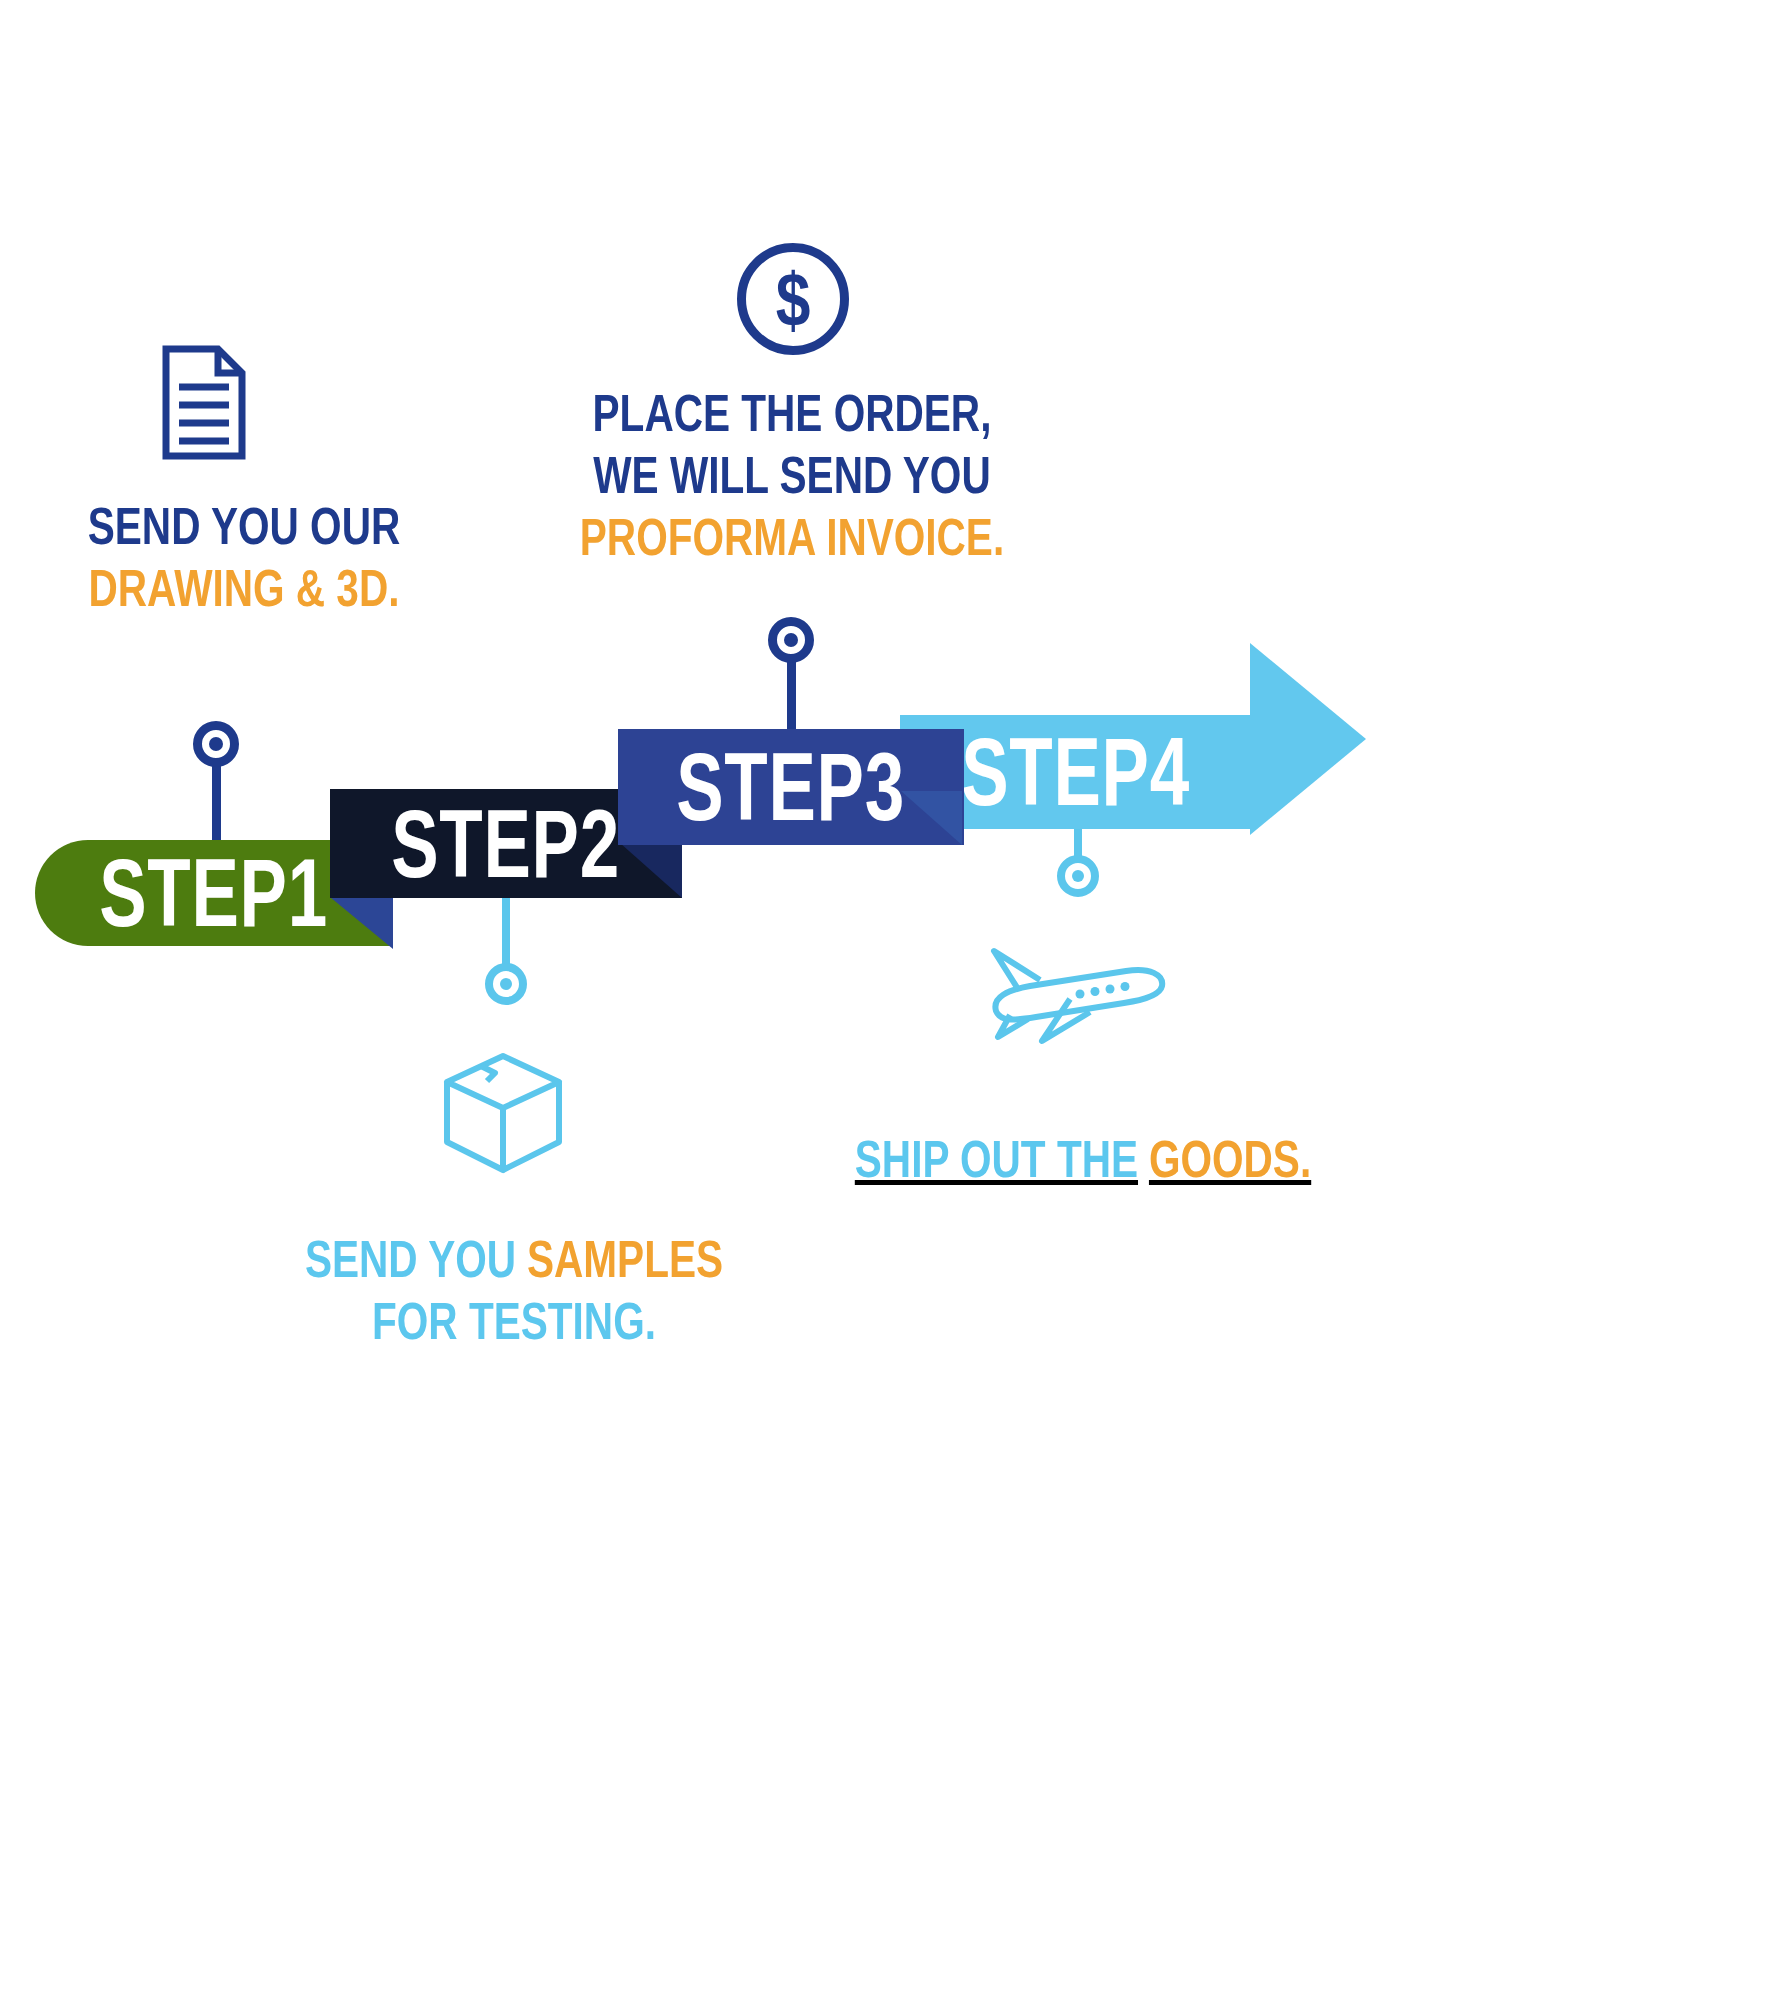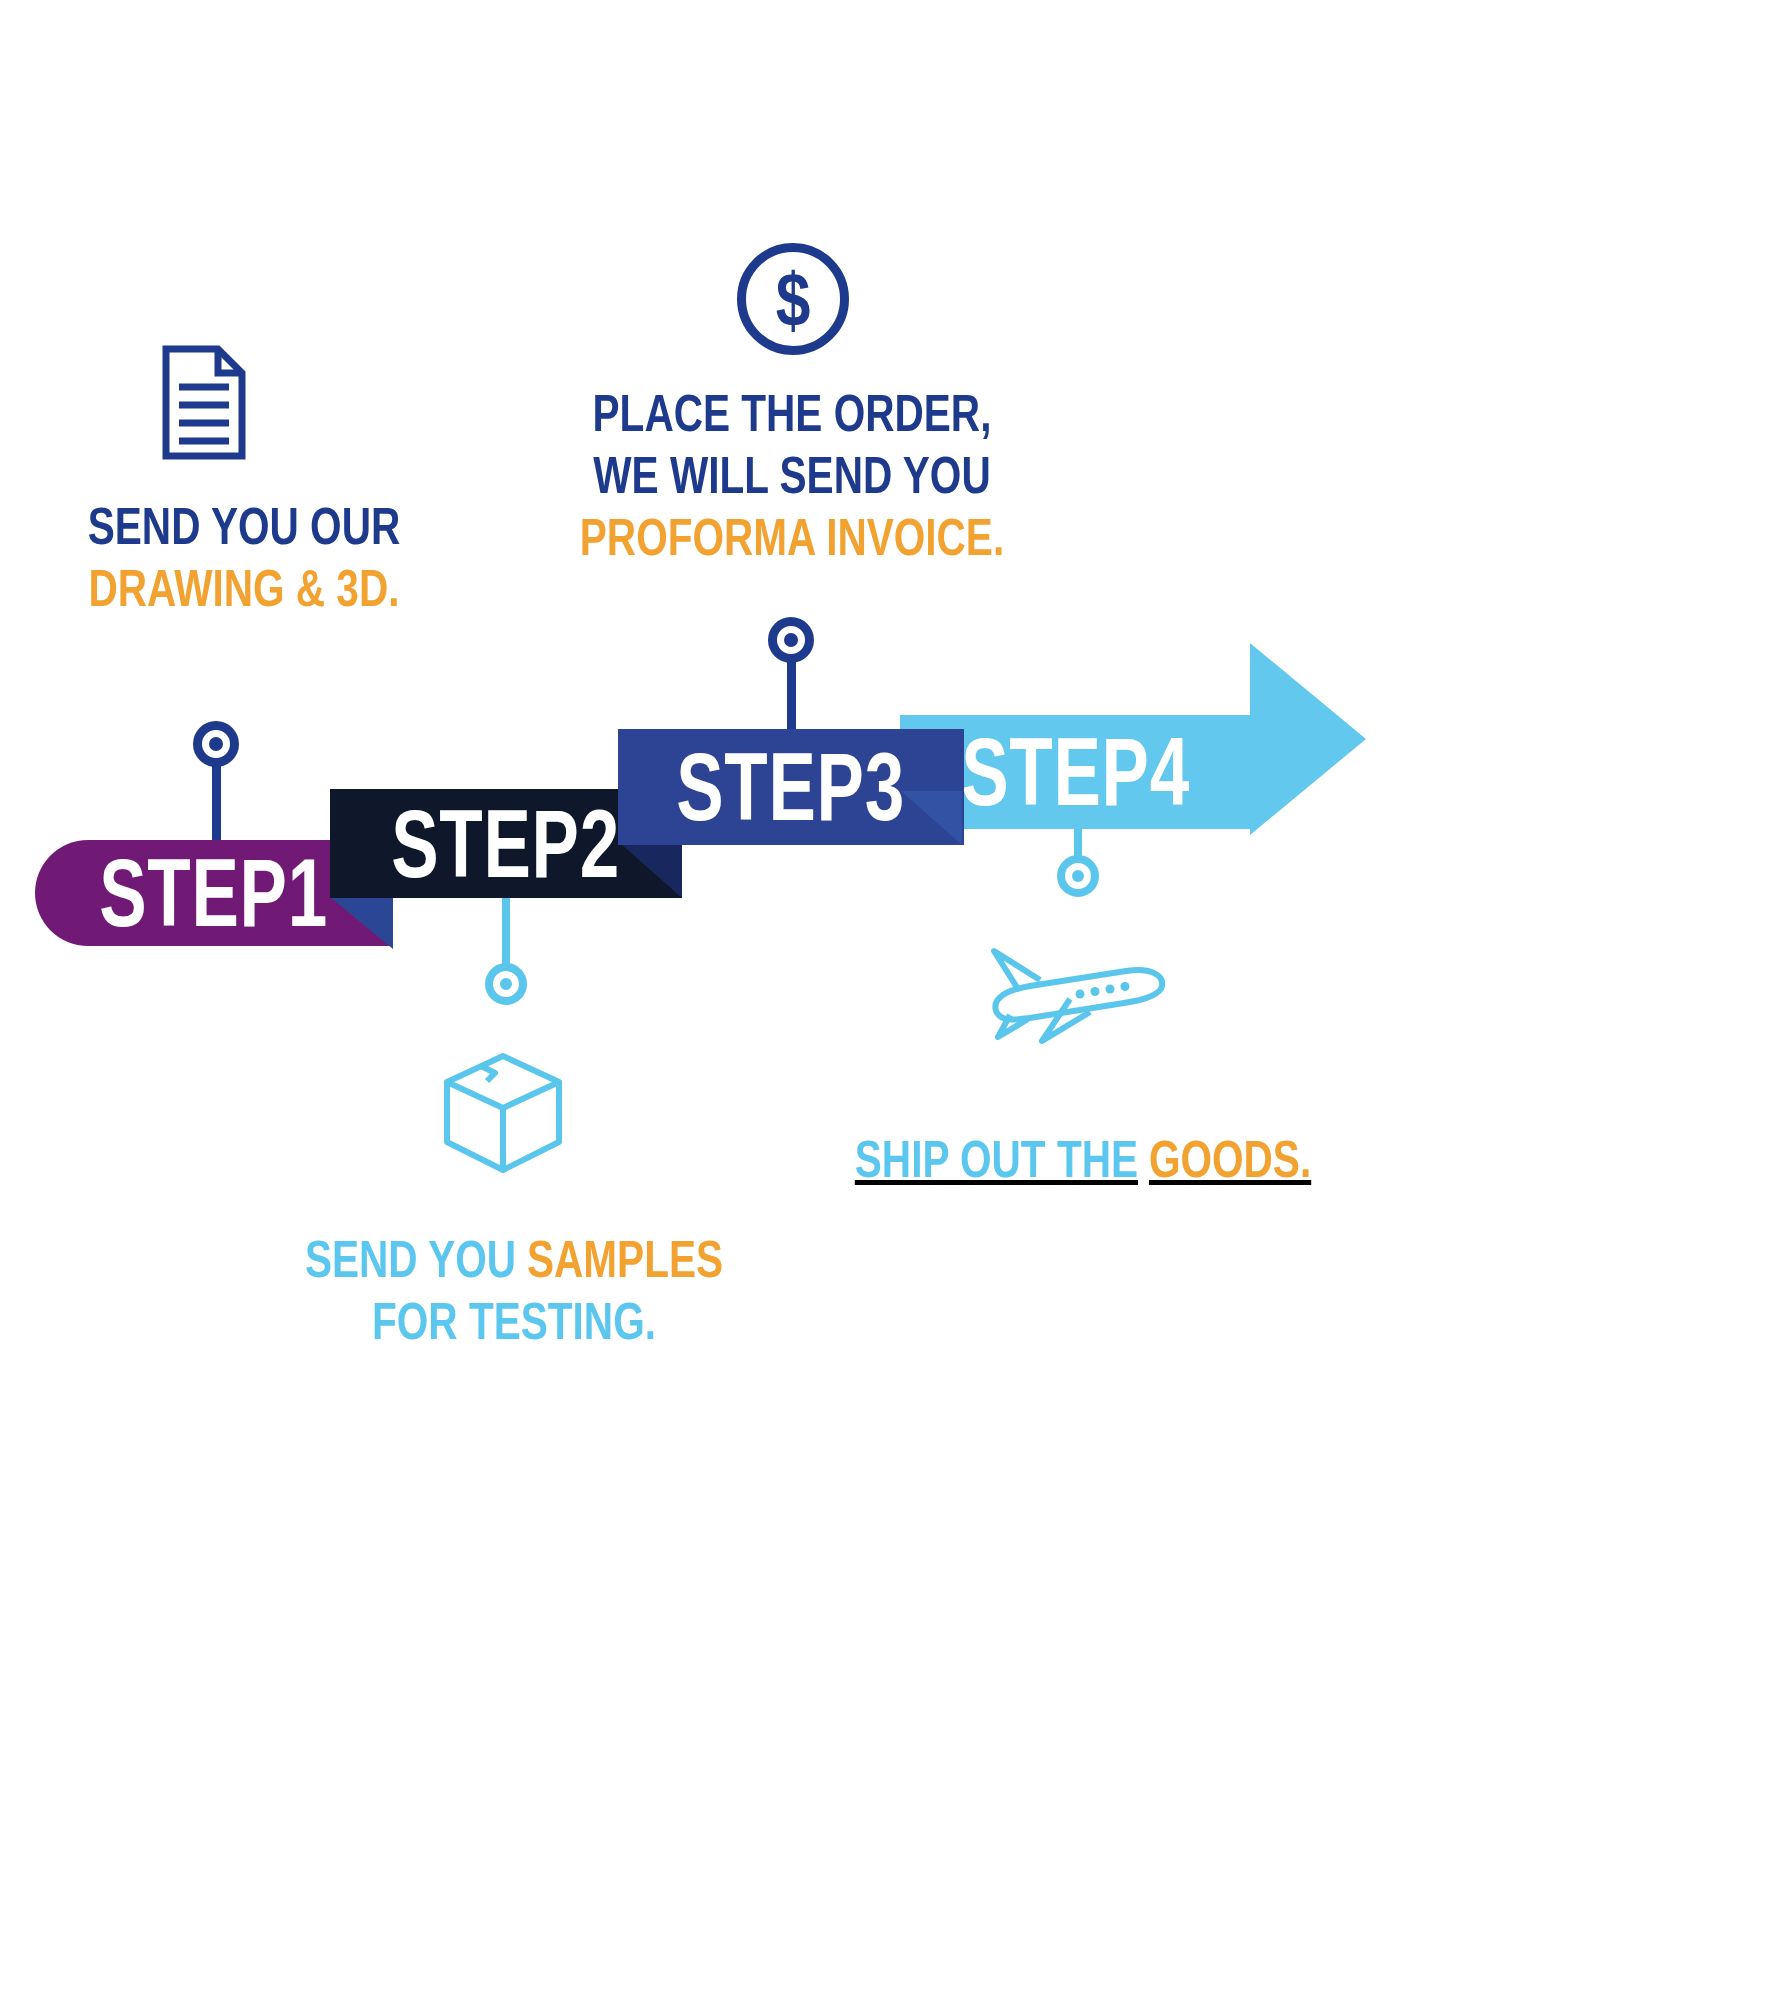--- a/index.html
+++ b/index.html
@@ -47,21 +47,21 @@
   .box-icon{left:437px;top:1042px;width:132px;height:136px;}
   .plane-icon{left:978px;top:933px;width:195px;height:118px;}
 
   
   .banner{position:absolute;display:flex;align-items:center;justify-content:center;}
   .step-label{
     color:#ffffff;font-weight:700;font-size:96px;
     display:inline-block;transform:scaleX(0.74);
     white-space:nowrap;letter-spacing:1px;
   }
-  .step1{left:35px;top:840px;width:358px;height:106px;background:#701a75;
+  .step1{left:35px;top:840px;width:358px;height:106px;background:#4d7c0f;
          border-radius:53px 0 0 53px;z-index:1;}
   .step2{left:330px;top:789px;width:352px;height:109px;background:#0f172a;z-index:3;}
   .step3{left:618px;top:729px;width:346px;height:116px;background:#2d4394;z-index:5;}
   .step4{left:900px;top:679px;width:352px;height:114px;background:#62c8ee;z-index:4;margin-top:36px;}
   .arrow-head{
     position:absolute;left:1250px;top:643px;width:116px;height:192px;
     background:#62c8ee;z-index:4;
     clip-path:polygon(0 0,100% 50%,0 100%);
   }
   .fold{position:absolute;clip-path:polygon(0 0,100% 0,100% 100%);}

